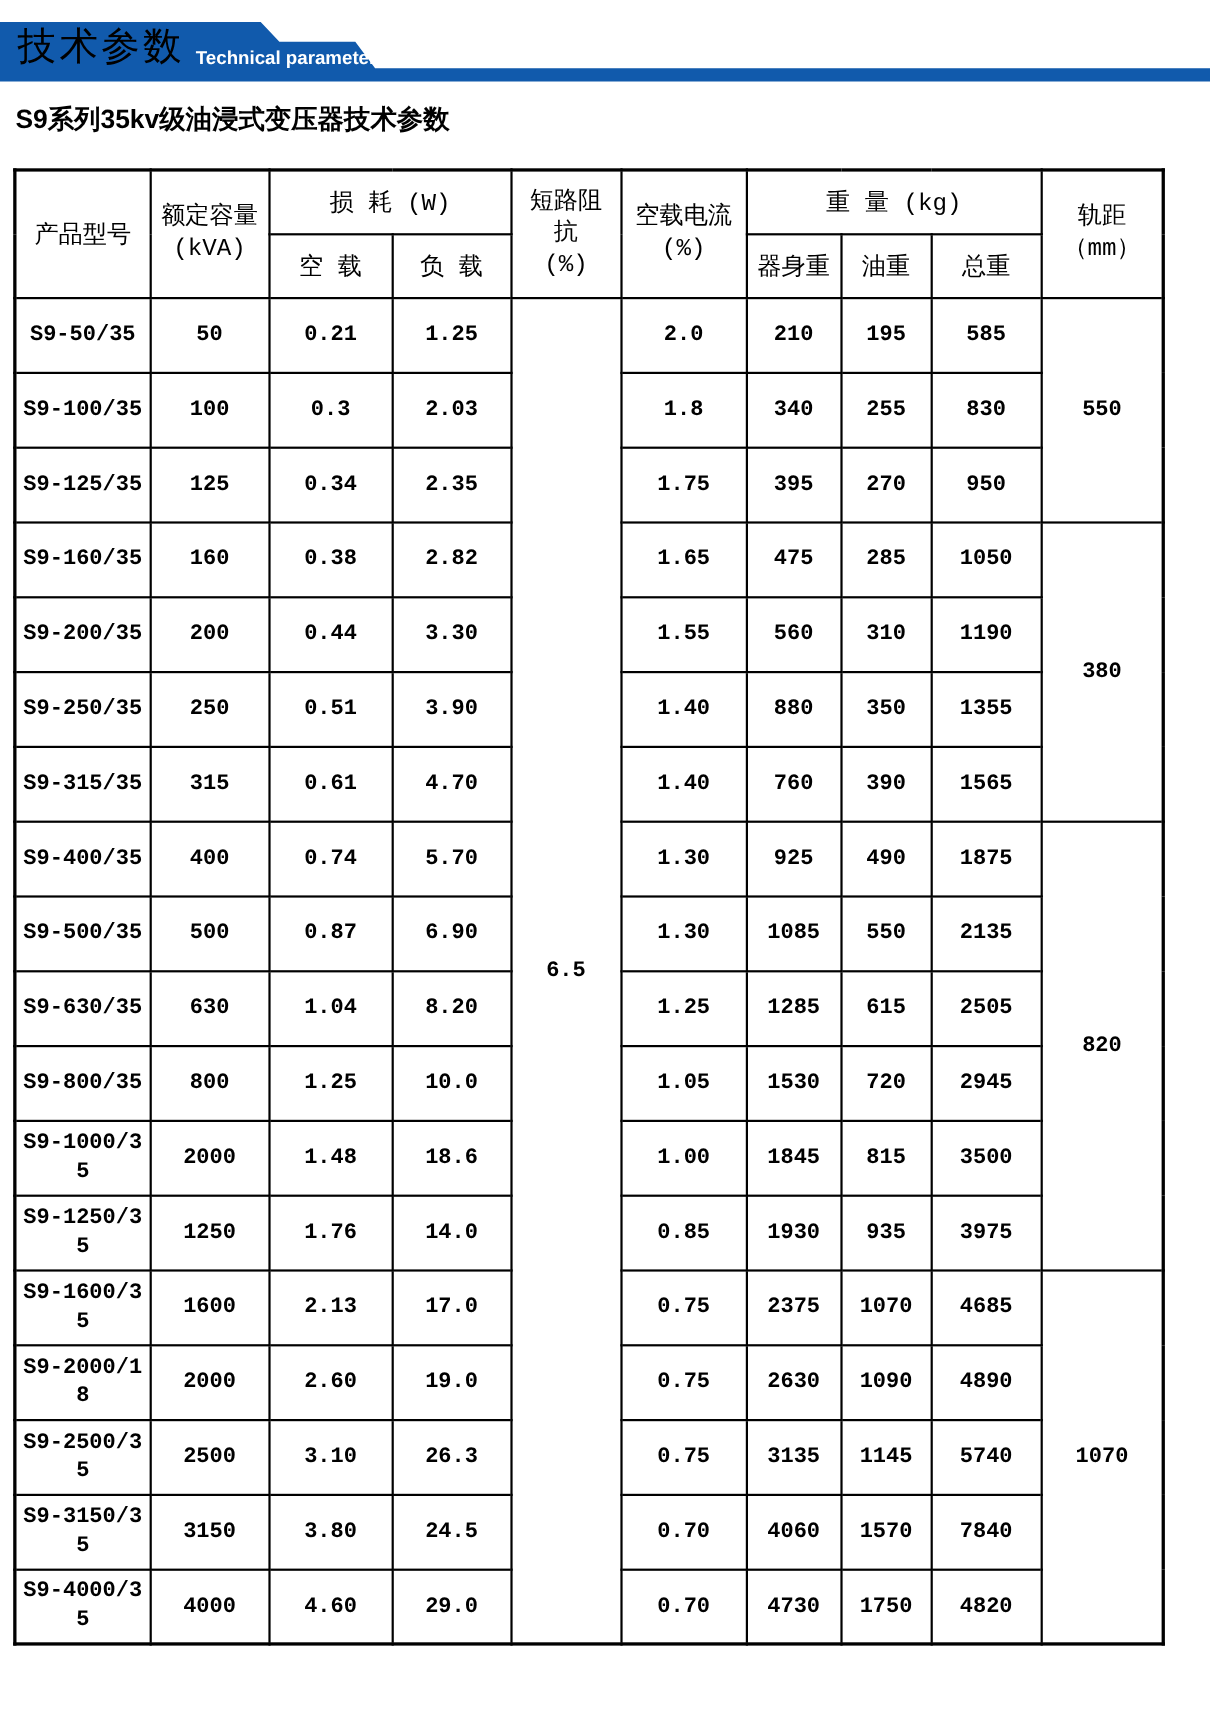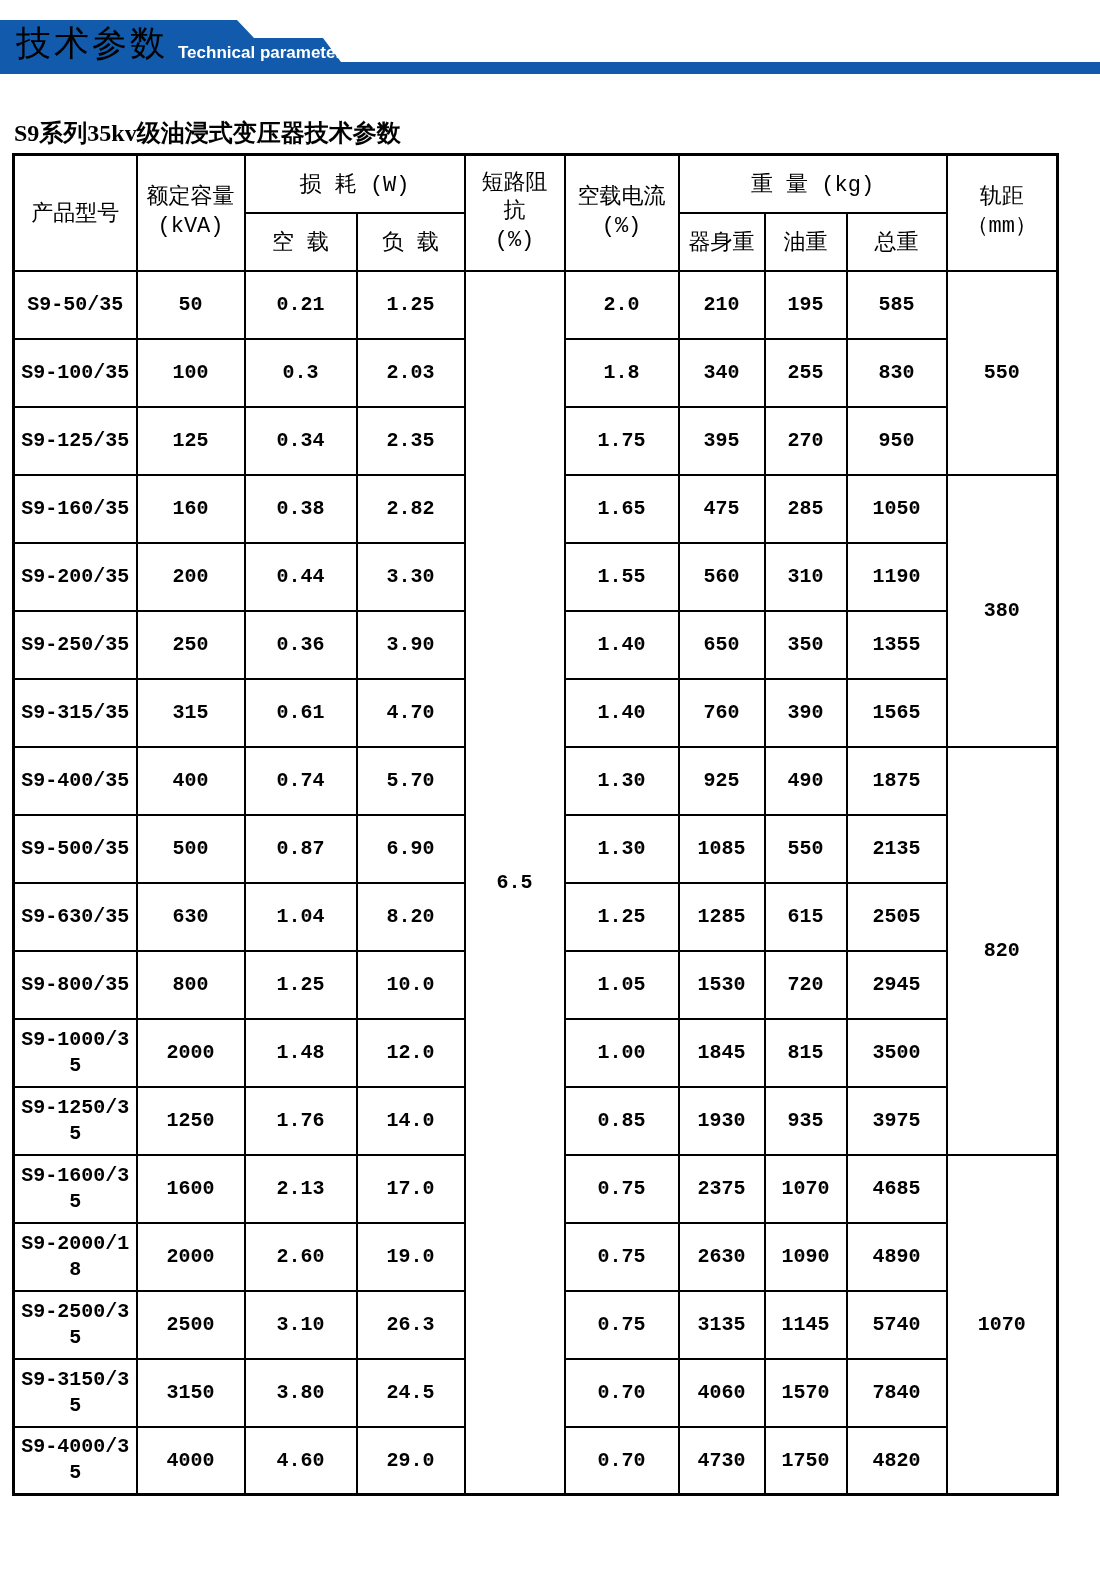--- a/index.html
+++ b/index.html
@@ -39,22 +39,21 @@
     line-height: 1;
   }
 
   
   .page-title {
     position: absolute;
     left: 14px; top: 92px;
     font-size: 24px;
     font-weight: bold;
     color: #000000;
-    font-family: Liberation Serif, serif;
-    margin-top: 25px;
+    font-family: Liberation Sans, sans-serif;
   }
 
   
   table.spec-table {
     position: absolute;
     left: 12px; top: 153px;
     width: 1044px;
     table-layout: fixed;
     border-collapse: collapse;
     border: 3px solid #000;
@@ -174,24 +173,24 @@
         <td>0.44</td>
         <td>3.30</td>
         <td>1.55</td>
         <td>560</td>
         <td>310</td>
         <td>1190</td>
       </tr>
       <tr>
         <td class="model">S9-250/35</td>
         <td>250</td>
-        <td>0.36</td>
+        <td>0.51</td>
         <td>3.90</td>
         <td>1.40</td>
-        <td>650</td>
+        <td>880</td>
         <td>350</td>
         <td>1355</td>
       </tr>
       <tr>
         <td class="model">S9-315/35</td>
         <td>315</td>
         <td>0.61</td>
         <td>4.70</td>
         <td>1.40</td>
         <td>760</td>
@@ -236,21 +235,21 @@
         <td>10.0</td>
         <td>1.05</td>
         <td>1530</td>
         <td>720</td>
         <td>2945</td>
       </tr>
       <tr>
         <td class="model">S9-1000/35</td>
         <td>2000</td>
         <td>1.48</td>
-        <td>12.0</td>
+        <td>18.6</td>
         <td>1.00</td>
         <td>1845</td>
         <td>815</td>
         <td>3500</td>
       </tr>
       <tr>
         <td class="model">S9-1250/35</td>
         <td>1250</td>
         <td>1.76</td>
         <td>14.0</td>

